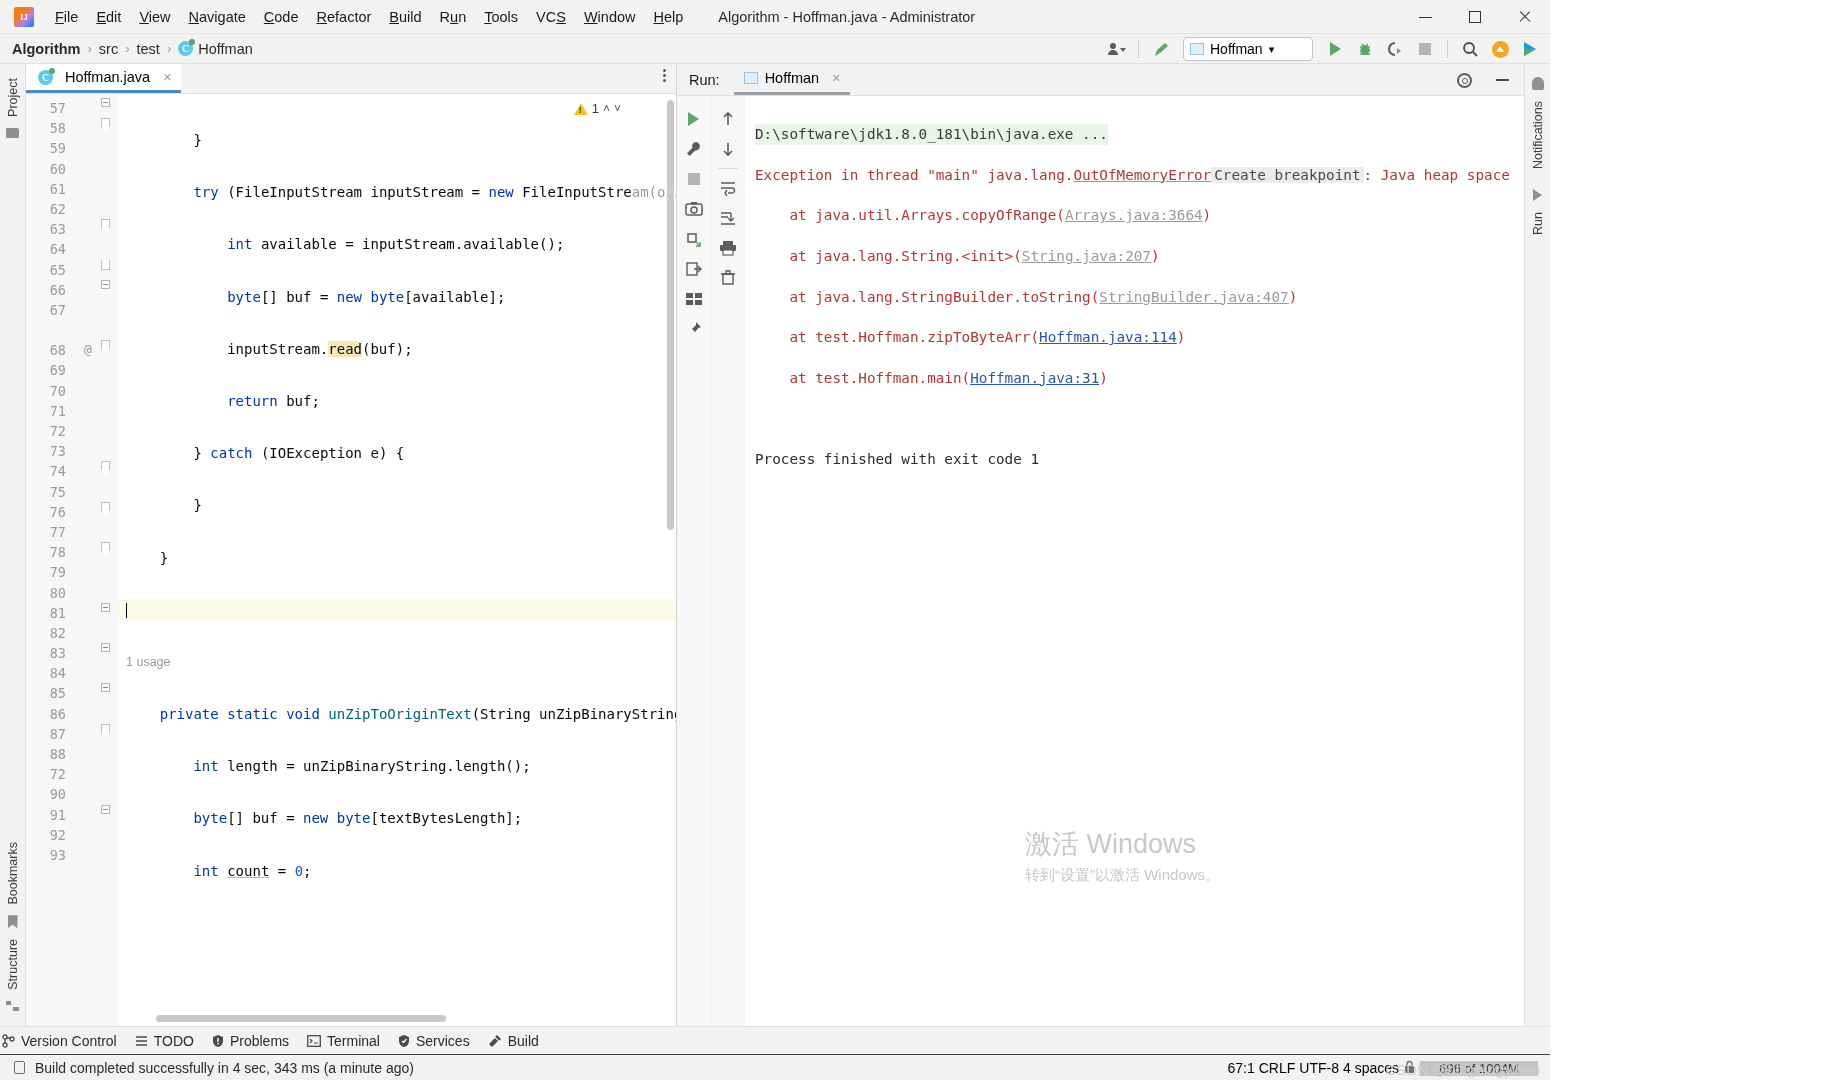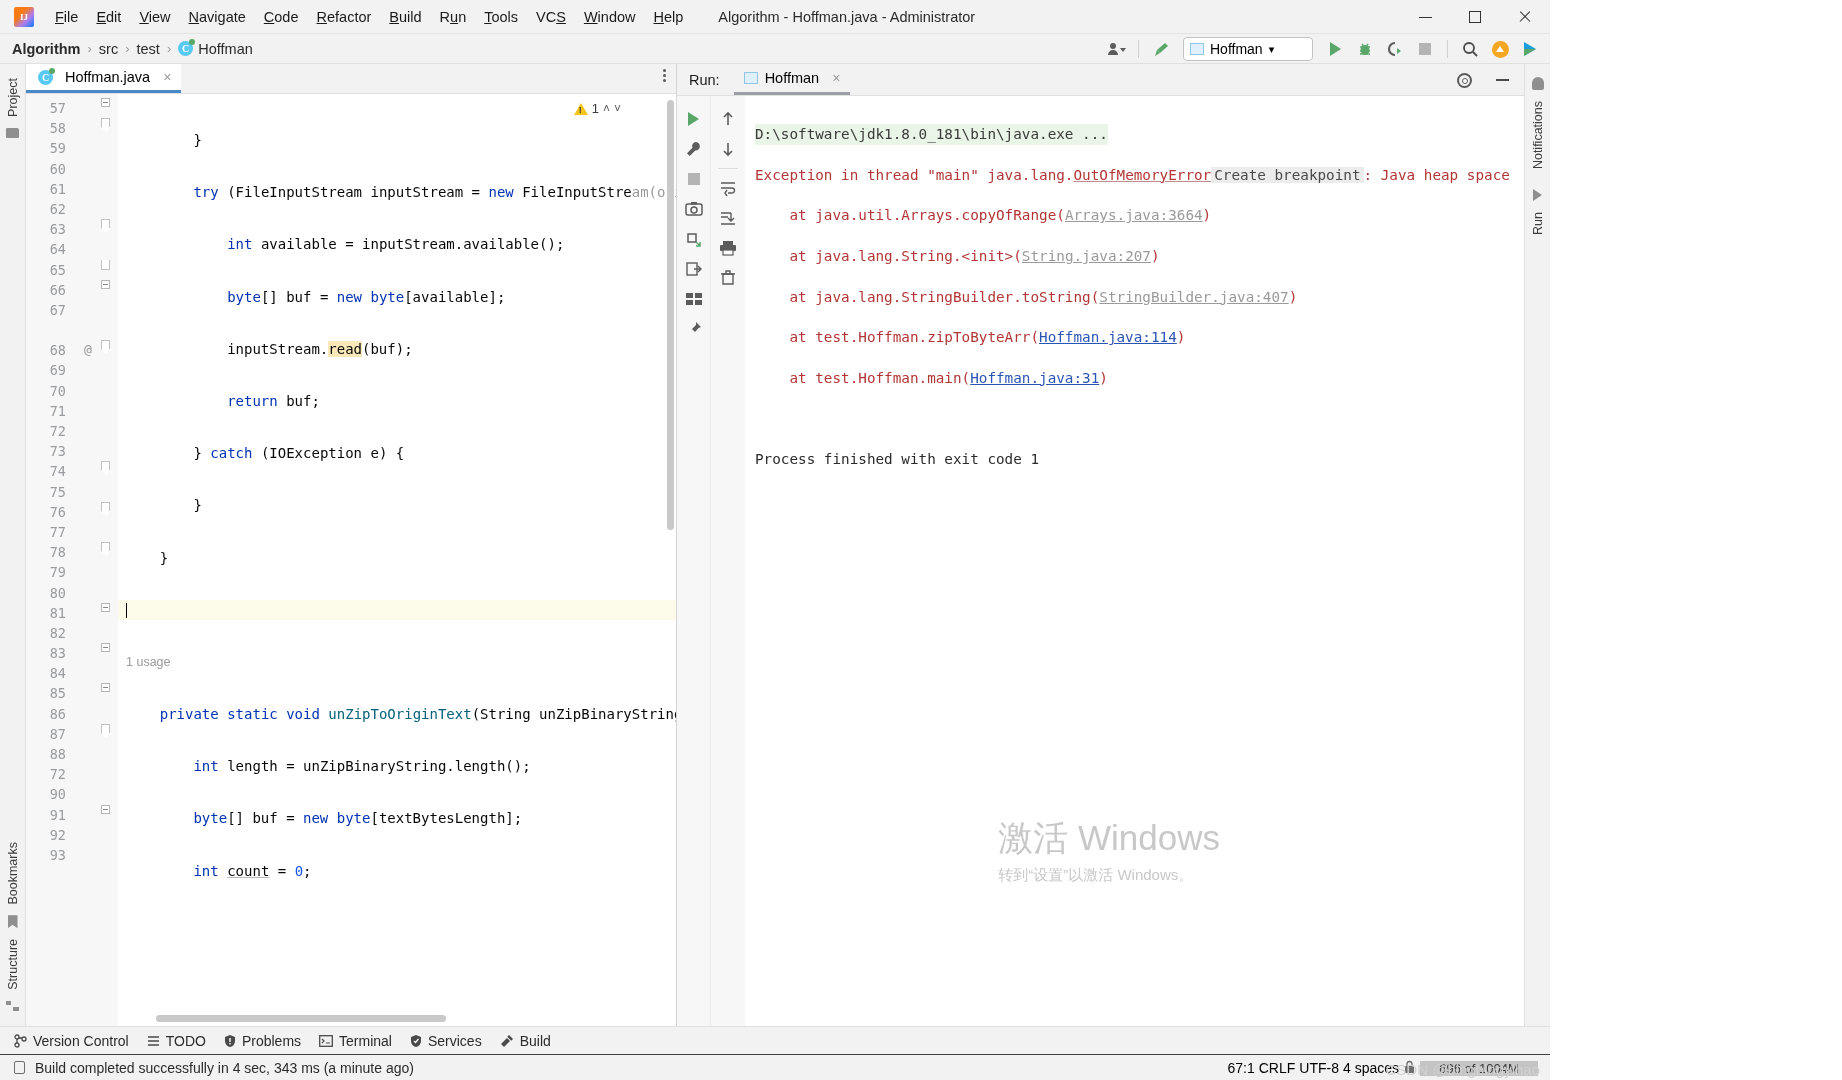--- a/index.html
+++ b/index.html
@@ -196,28 +196,28 @@
   .cmd-line { background:#e9f5e6; display:inline-block; color:#3a3a3a; }
   .err { color:#b33636; }
   .err-link { color:#b33636; text-decoration: underline; text-decoration-color:#c08b8b;}
   .blue-link { color:#2a55b5; text-decoration: underline; }
   .gray-link { color:#9a9a9a; text-decoration: underline; }
   .bp-chip { background:#ececec; color:#4a4a4a; padding: 0 3px; }
   .exit-line { color:#2b2b2b; }
 
   
   .watermark { position:absolute; right: 330px; bottom: 195px; text-align:left; color:#cfcfcf; pointer-events:none; }
-  .wm1 { font-size: 35px; color:#c8c8c8; }
+  .wm1 { font-size: 27px; color:#c8c8c8; }
   .wm2 { font-size: 15px; color:#c8c8c8; margin-top:4px;}
   .wm-csdn { position:absolute; right: 10px; bottom: 2px; font-size:15px; color:#d0d0d0; }
 
   
   .bottom-bar {
     height: 28px; min-height:28px; background:#f2f2f2; border-top:1px solid #e0e0e0;
-    display:flex; align-items:center; gap: 18px; padding-left: 14px;
+    display:flex; align-items:center; gap: 18px; padding-left: 2px;
   }
   .bb-item { display:flex; align-items:center; gap:6px; font-size:14px; color:#2b2b2b; }
   
   .status-bar {
     height: 26px; min-height:26px; background:#f2f2f2; border-top:1px solid #404040;
     display:flex; align-items:center; position:relative; padding-left: 14px;
   }
   .status-text { font-size:14px; color:#2b2b2b; }
   .status-right { position:absolute; right: 12px; top:0; height:26px; display:flex; align-items:center; gap:4px; font-size:14px;}
   .mem-bar { width:118px; height:15px; background:#c4c4c4; position:relative; display:flex; align-items:center; justify-content:center;}

